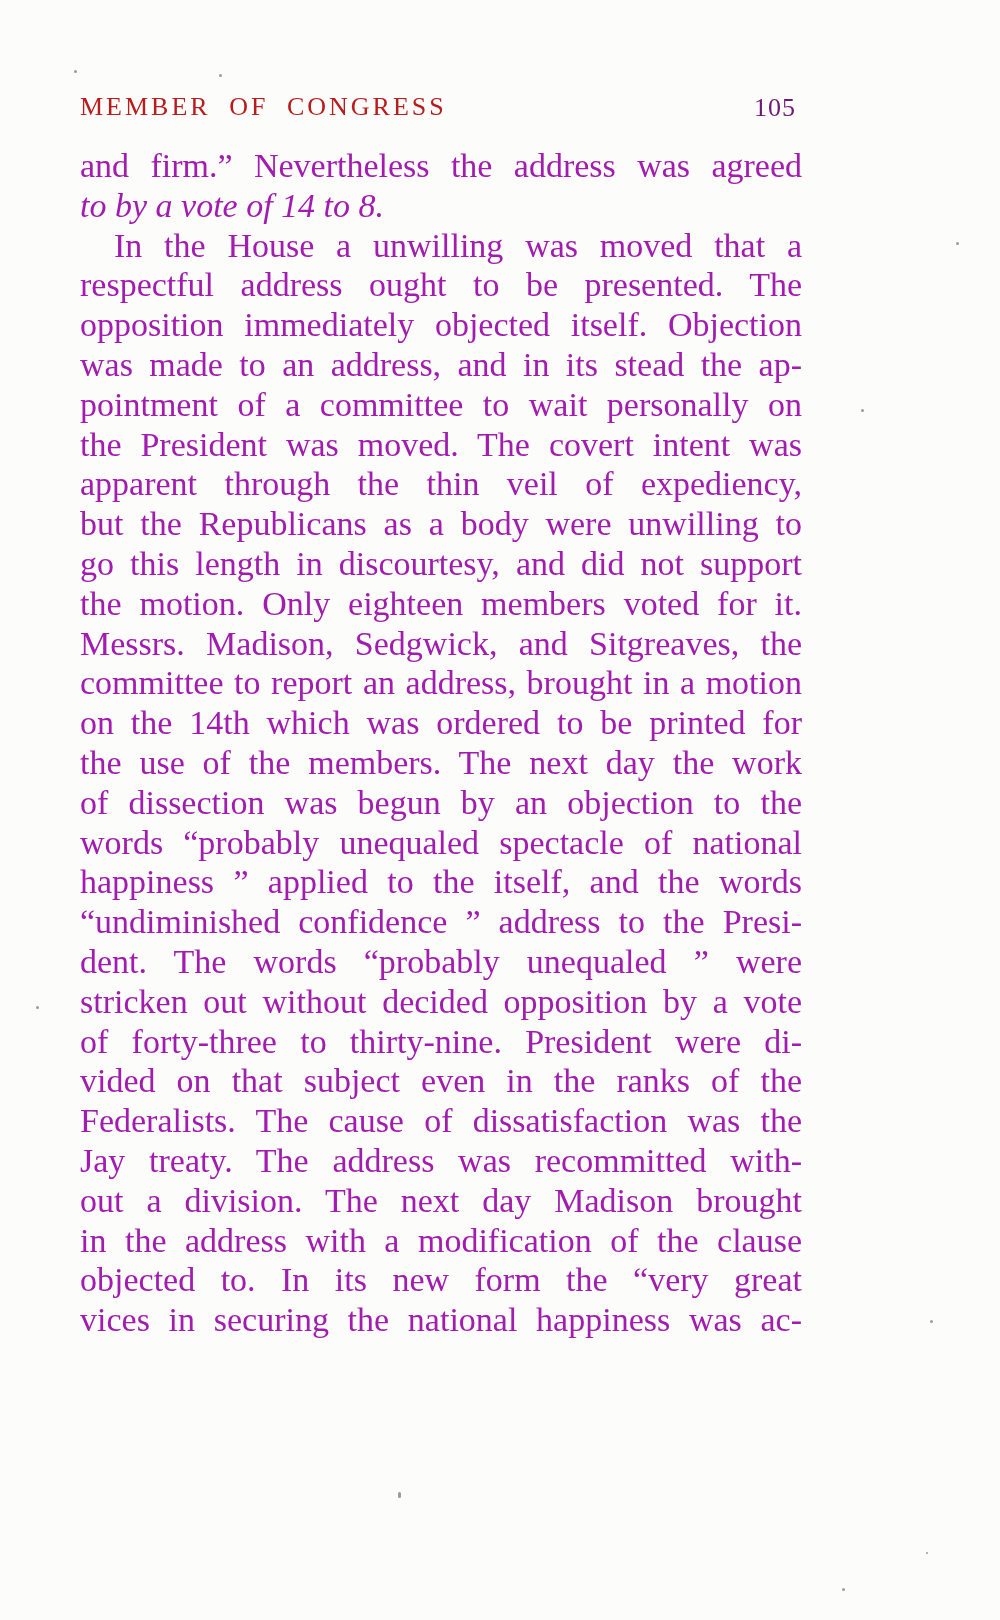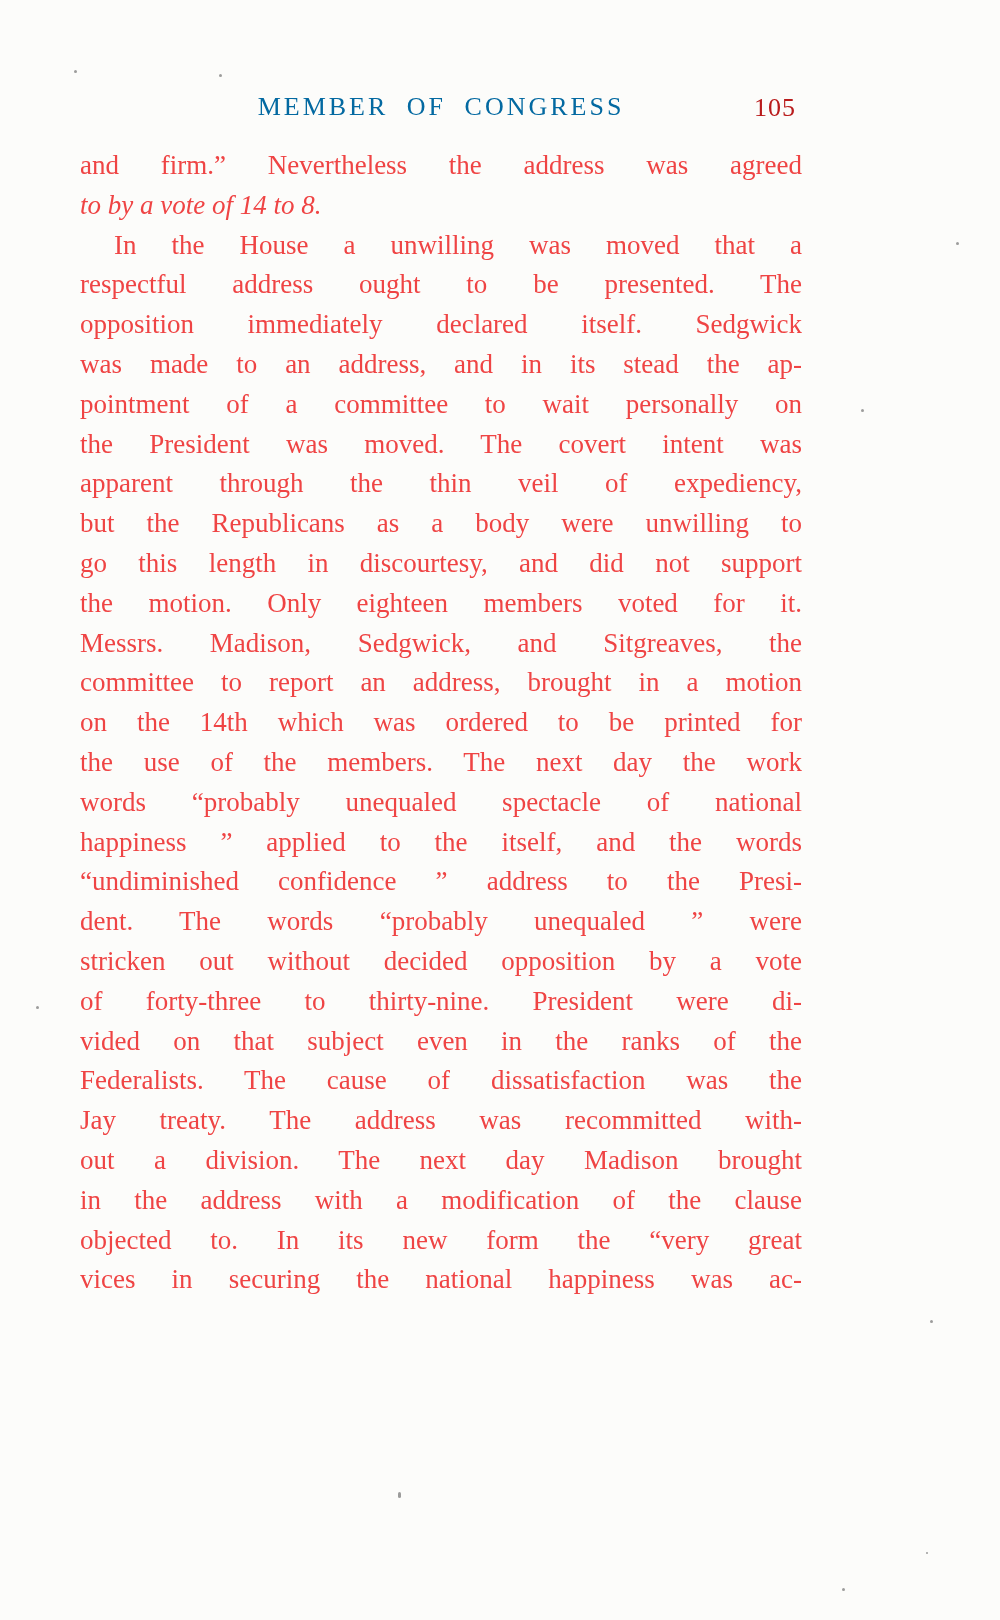--- a/index.html
+++ b/index.html
@@ -18,41 +18,41 @@
     top: 92px;
     width: 722px;
   }
   .page-header {
     position: relative;
     height: 34px;
     margin-bottom: 20px;
   }
   .running-title {
     display: block;
-    text-align: center;
+    text-align: left;
     font-size: 26px;
     letter-spacing: 3px;
     word-spacing: 9px;
-    color: #0369a1;
+    color: #b91c1c;
   }
   .page-number {
     position: absolute;
     right: 6px;
     top: 1px;
     font-size: 26px;
     letter-spacing: 1px;
-    color: #b91c1c;
+    color: #701a75;
   }
   .body-text { margin-top: 2px; }
   .line {
-    font-size: 27px;
+    font-size: 34px;
     line-height: 39.8px;
     text-align: justify;
     text-align-last: justify;
-    color: #ef4444;
+    color: #a21caf;
   }
   .line.para-end {
     text-align-last: left;
     font-style: italic;
   }
   .line.first-indent {
     text-indent: 34px;
   }
   .speck {
     position: absolute;
@@ -75,32 +75,33 @@
     <div class="body-text">
 
       <div class="paragraph">
         <div class="line">and firm.” Nevertheless the address was agreed</div>
         <div class="line para-end">to by a vote of 14 to 8.</div>
       </div>
 
       <div class="paragraph">
         <div class="line first-indent">In the House a unwilling was moved that a</div>
         <div class="line">respectful address ought to be presented. The</div>
-        <div class="line">opposition immediately declared itself. Sedgwick</div>
+        <div class="line">opposition immediately objected itself. Objection</div>
         <div class="line">was made to an address, and in its stead the ap-</div>
         <div class="line">pointment of a committee to wait personally on</div>
         <div class="line">the President was moved. The covert intent was</div>
         <div class="line">apparent through the thin veil of expediency,</div>
         <div class="line">but the Republicans as a body were unwilling to</div>
         <div class="line">go this length in discourtesy, and did not support</div>
         <div class="line">the motion. Only eighteen members voted for it.</div>
         <div class="line">Messrs. Madison, Sedgwick, and Sitgreaves, the</div>
         <div class="line">committee to report an address, brought in a motion</div>
         <div class="line">on the 14th which was ordered to be printed for</div>
         <div class="line">the use of the members. The next day the work</div>
+        <div class="line">of dissection was begun by an objection to the</div>
         <div class="line">words “probably unequaled spectacle of national</div>
         <div class="line">happiness ” applied to the itself, and the words</div>
         <div class="line">“undiminished confidence ” address to the Presi-</div>
         <div class="line">dent. The words “probably unequaled ” were</div>
         <div class="line">stricken out without decided opposition by a vote</div>
         <div class="line">of forty-three to thirty-nine. President were di-</div>
         <div class="line">vided on that subject even in the ranks of the</div>
         <div class="line">Federalists. The cause of dissatisfaction was the</div>
         <div class="line">Jay treaty. The address was recommitted with-</div>
         <div class="line">out a division. The next day Madison brought</div>

